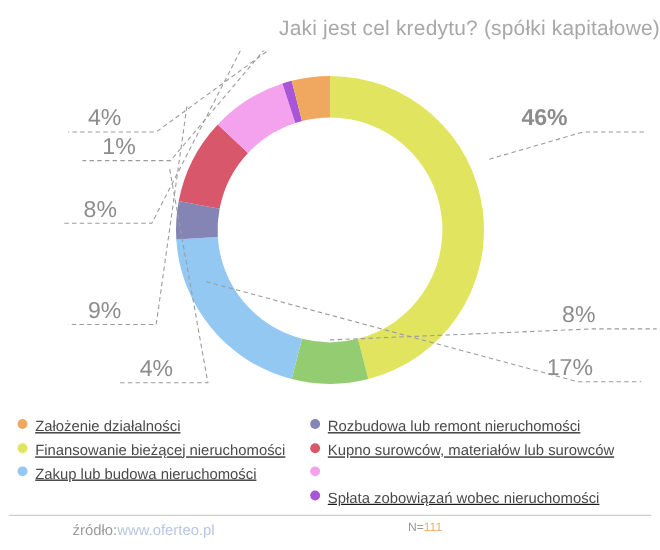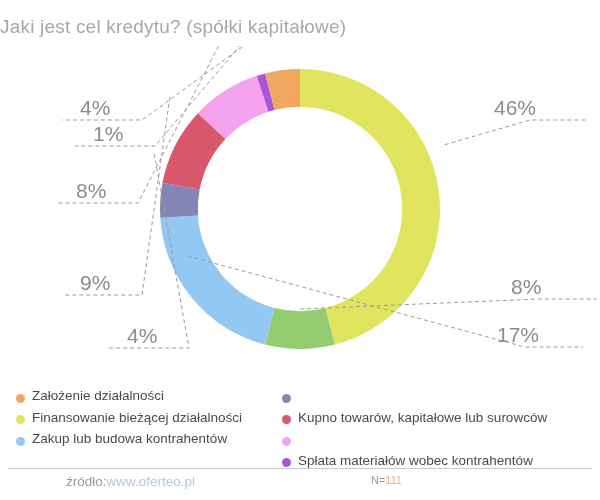--- a/index.html
+++ b/index.html
@@ -18,21 +18,21 @@
     position: absolute;
     left: 0; top: 0;
     width: 600px;
     height: 500px;
   }
   .title {
     position: absolute;
     left: 0;
     top: 16px;
     width: 600px;
-    text-align: left;
+    text-align: right;
     font-size: 19px;
     color: #a8a8a8;
     font-weight: 400;
     letter-spacing: 0.2px;
   }
   .donut-area {
     position: absolute;
     left: 0;
     top: 46px;
     width: 600px;
@@ -56,23 +56,24 @@
     height: 86px;
   }
   .legend-col {
     position: absolute;
     top: 0;
   }
   .legend-col.left { left: 16px; }
   .legend-col.right { left: 282px; }
   .legend-item {
     display: flex;
-    align-items: flex-end;
+    align-items: flex-start;
     height: 21.5px;
     white-space: nowrap;
+    text-decoration: underline;
   }
   .legend-swatch {
     width: 9px;
     height: 9px;
     border-radius: 50%;
     flex: 0 0 auto;
     margin-right: 7px;
   }
   .legend-text {
     font-size: 13.5px;
@@ -141,59 +142,60 @@
           <polyline points="154.28809764947235,107.83258414872031 189,302 109,302" fill="none" stroke="#9b9b9b" stroke-width="1" stroke-dasharray="4 3"></polyline>
           <polyline points="169.91304746849823,50.7173870380263 142,249 62,249" fill="none" stroke="#9b9b9b" stroke-width="1" stroke-dasharray="4 3"></polyline>
           <polyline points="221.7692879330662,-6.2718771232940185 138,157 58,157" fill="none" stroke="#9b9b9b" stroke-width="1" stroke-dasharray="4 3"></polyline>
           <polyline points="259.26729851827236,-23.20287810883363 155,100 75,100" fill="none" stroke="#9b9b9b" stroke-width="1" stroke-dasharray="4 3"></polyline>
           <polyline points="281.7013478996114,-27.84874639191375 142,74 62,74" fill="none" stroke="#9b9b9b" stroke-width="1" stroke-dasharray="4 3"></polyline>
         </g>
     </svg>
   </div>
 
   <div id="pct-labels">
-      <div class="pct-label" style="top: 96px; left: 494px;">46%</div>
+      <div class="pct-label" style="top: 96px; left: 474px; font-weight: bold;">46%</div>
       <div class="pct-label" style="top: 275px; left: 511px;">8%</div>
       <div class="pct-label" style="top: 323px; left: 497px;">17%</div>
       <div class="pct-label" style="top: 324px; left: 127px;">4%</div>
       <div class="pct-label" style="top: 271px; left: 80px;">9%</div>
       <div class="pct-label" style="top: 179px; left: 76px;">8%</div>
       <div class="pct-label" style="top: 122px; left: 93px;">1%</div>
       <div class="pct-label" style="top: 96px; left: 80px;">4%</div>
     </div>
 
   <div class="legend">
     <div class="legend-col left">
       <div class="legend-item">
         <span class="legend-swatch" style="background: rgb(240, 168, 96);"></span>
         <span class="legend-text">Założenie działalności</span>
       </div>
       <div class="legend-item">
         <span class="legend-swatch" style="background: rgb(225, 228, 94);"></span>
-        <span class="legend-text">Finansowanie bieżącej działalności</span>
+        <span class="legend-text">Finansowanie bieżącej nieruchomości</span>
       </div>
       <div class="legend-item">
         <span class="legend-swatch" style="background: rgb(146, 200, 242);"></span>
-        <span class="legend-text">Zakup lub budowa kontrahentów</span>
+        <span class="legend-text">Zakup lub budowa nieruchomości</span>
       </div>
     </div>
     <div class="legend-col right">
       <div class="legend-item">
         <span class="legend-swatch" style="background: rgb(133, 133, 181);"></span>
+        <span class="legend-text">Rozbudowa lub remont nieruchomości</span>
       </div>
       <div class="legend-item">
         <span class="legend-swatch" style="background: rgb(217, 87, 107);"></span>
-        <span class="legend-text">Kupno towarów, kapitałowe lub surowców</span>
+        <span class="legend-text">Kupno surowców, materiałów lub surowców</span>
       </div>
       <div class="legend-item">
         <span class="legend-swatch" style="background: rgb(244, 162, 238);"></span>
       </div>
       <div class="legend-item">
         <span class="legend-swatch" style="background: rgb(168, 85, 216);"></span>
-        <span class="legend-text">Spłata materiałów wobec kontrahentów</span>
+        <span class="legend-text">Spłata zobowiązań wobec nieruchomości</span>
       </div>
     </div>
   </div>
 
   <div class="footer-rule"></div>
 
   <div class="footer">
     <div class="source"><span>źródło:</span><span class="url">www.oferteo.pl</span></div>
     <div class="nval"><span>N=</span><span class="num">111</span></div>
   </div>

